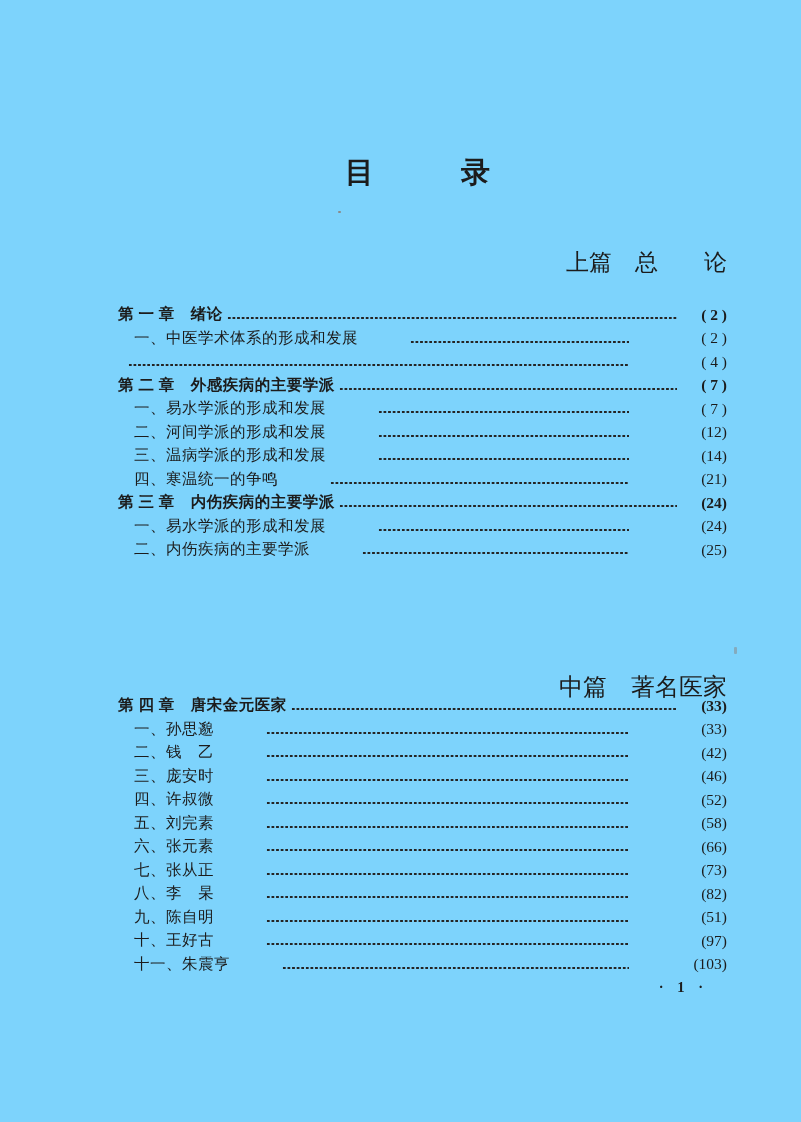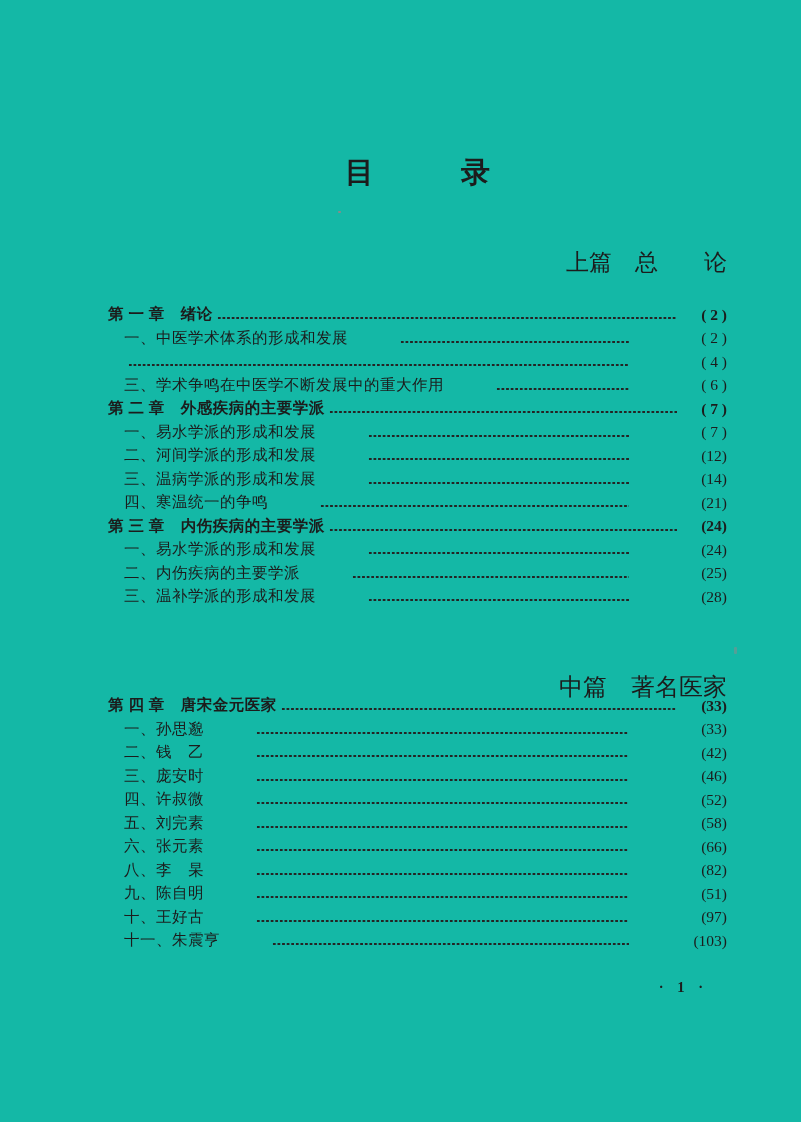--- a/index.html
+++ b/index.html
@@ -1,18 +1,18 @@
 <!DOCTYPE html>
 <html><head>
 <meta charset="utf-8">
 <style>
   html,body { margin:0; padding:0; background:#e8e8e8; }
   .page {
     position:relative; width:801px; height:1122px; margin:0 auto;
-    background:#14b8a6; overflow:hidden;
+    background:#7dd3fc; overflow:hidden;
     font-family:"Liberation Serif","DejaVu Serif",serif;
     color:#1c1c1c;
   }
   .content { position:absolute; left:108px; top:0; width:619px; height:100%; }
   .doc-title {
     position:absolute; top:155px; left:0; width:100%;
     margin:0; text-align:center;
     font-size:29px; font-weight:bold; line-height:1.2;
   }
   .toc-section .section-heading {
@@ -23,21 +23,21 @@
   .sec-1 .section-heading { top:637px; font-size:24px;margin-top:36px; }
   .rows { position:absolute; left:0; width:100%; }
   .sec-0 .rows { top:303px; }
   .sec-1 .rows { top:694px; }
   .toc-row {
     display:flex; align-items:center;
     height:23.5px; font-size:15.5px; white-space:nowrap;
   }
   .toc-row.chapter { font-weight:bold; }
   .toc-row.item { padding-left:16px;gap:48px; }
-  .entry-text { flex:0 0 auto; letter-spacing:0.5px; }
+  .entry-text { flex:0 0 auto; letter-spacing:0.5px;margin-left:10px; }
   .leader {
     flex:1 1 auto; align-self:stretch;
     margin:0 6px 0 4px;
     background-image:radial-gradient(circle, #242424 1.05px, rgba(0,0,0,0) 1.35px);
     background-size:4.6px 4px;
     background-repeat:repeat-x;
     background-position:left 13px;
   }
   .entry-page { flex:0 0 auto; min-width:44px; text-align:right; }
   .folio {
@@ -68,25 +68,20 @@
     <span class="entry-text">一、中医学术体系的形成和发展</span>
     <span class="leader"></span>
     <span class="entry-page">( 2 )</span>
   </div>
 
   <div class="toc-row item">
     <span class="leader"></span>
     <span class="entry-page">( 4 )</span>
   </div>
 
-  <div class="toc-row item">
-    <span class="entry-text">三、学术争鸣在中医学不断发展中的重大作用</span>
-    <span class="leader"></span>
-    <span class="entry-page">( 6 )</span>
-  </div>
 
   <div class="toc-row chapter">
     <span class="entry-text">第 二 章　外感疾病的主要学派</span>
     <span class="leader"></span>
     <span class="entry-page">( 7 )</span>
   </div>
 
   <div class="toc-row item">
     <span class="entry-text">一、易水学派的形成和发展</span>
     <span class="leader"></span>
@@ -122,25 +117,20 @@
     <span class="leader"></span>
     <span class="entry-page">(24)</span>
   </div>
 
   <div class="toc-row item">
     <span class="entry-text">二、内伤疾病的主要学派</span>
     <span class="leader"></span>
     <span class="entry-page">(25)</span>
   </div>
 
-  <div class="toc-row item">
-    <span class="entry-text">三、温补学派的形成和发展</span>
-    <span class="leader"></span>
-    <span class="entry-page">(28)</span>
-  </div>
 </div>
   </section>
 
   <section class="toc-section sec-1">
     <h2 class="section-heading">中篇　著名医家</h2>
     <div class="rows">
   <div class="toc-row chapter">
     <span class="entry-text">第 四 章　唐宋金元医家</span>
     <span class="leader"></span>
     <span class="entry-page">(33)</span>
@@ -175,20 +165,25 @@
     <span class="leader"></span>
     <span class="entry-page">(58)</span>
   </div>
 
   <div class="toc-row item">
     <span class="entry-text">六、张元素</span>
     <span class="leader"></span>
     <span class="entry-page">(66)</span>
   </div>
 
+  <div class="toc-row item">
+    <span class="entry-text">七、张从正</span>
+    <span class="leader"></span>
+    <span class="entry-page">(73)</span>
+  </div>
 
   <div class="toc-row item">
     <span class="entry-text">八、李　杲</span>
     <span class="leader"></span>
     <span class="entry-page">(82)</span>
   </div>
 
   <div class="toc-row item">
     <span class="entry-text">九、陈自明</span>
     <span class="leader"></span>

